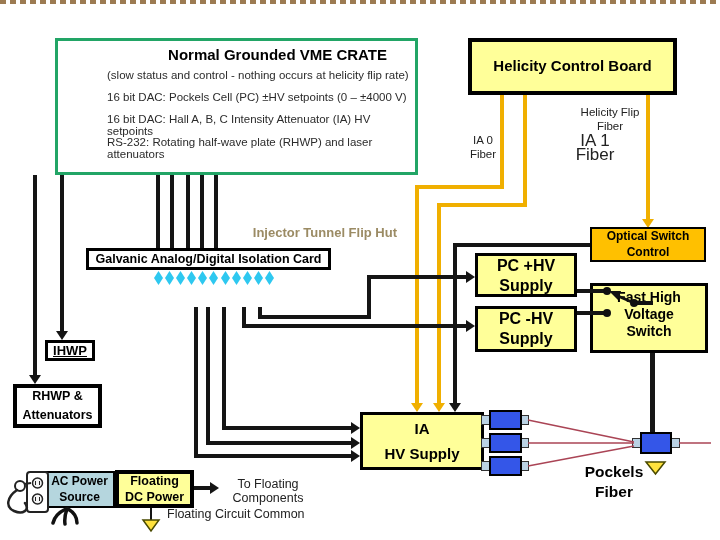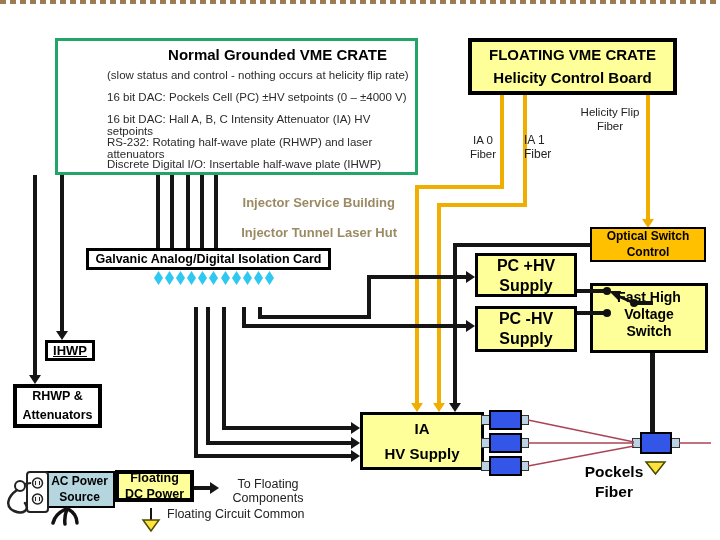--- a/index.html
+++ b/index.html
@@ -105,43 +105,40 @@
   <div class="diamond" style="left:243px;top:271px;"></div>
   <div class="diamond" style="left:254px;top:271px;"></div>
   <div class="diamond" style="left:265px;top:271px;"></div>
 
   <div class="abs" style="left:14px;top:38px;width:363px;height:137px;box-sizing:border-box;border:3px solid #22A566;background:#fff;">
     <div class="abs b" style="left:0;top:5px;width:100%;text-align:center;font-size:15px;color:#000;">Normal Grounded VME CRATE</div>
     <div class="abs" style="left:8px;top:28px;font-size:11.5px;color:#2b2b2b;">(slow status and control - nothing occurs at helicity flip rate)</div>
     <div class="abs" style="left:8px;top:50px;font-size:11.5px;color:#2b2b2b;">16 bit DAC: Pockels Cell (PC) ±HV setpoints (0 – ±4000 V)</div>
     <div class="abs" style="left:8px;top:72px;font-size:11.5px;color:#2b2b2b;">16 bit DAC: Hall A, B, C  Intensity Attenuator (IA) HV setpoints</div>
     <div class="abs" style="left:8px;top:95px;font-size:11.5px;color:#2b2b2b;">RS-232: Rotating half-wave plate (RHWP) and laser attenuators</div>
-    <div class="abs" style="left:8px;top:117px;font-size:11.5px;color:#2b2b2b;">Discrete Digital I/O: Insertable half-wave plate  (IHWP)</div>
   </div>
 
   <div class="box b" style="left:468px;top:38px;width:209px;height:57px;border-width:4px;font-size:15px;line-height:1.5;">
-    <span>FLOATING VME CRATE</span>
     <span>Helicity Control Board</span>
   </div>
 
   <div class="t" style="left:560px;top:106px;width:100px;text-align:center;font-size:11.5px;line-height:13.5px;">
     <div>Helicity Flip</div>
     <div>Fiber</div>
   </div>
   <div class="t" style="left:458px;top:134px;width:50px;text-align:center;font-size:11.5px;line-height:13.5px;">
     <div>IA 0</div>
     <div>Fiber</div>
   </div>
-  <div class="t" style="left:524px;top:134px;width:50px;text-align:left;font-size:12px;line-height:13.5px;">
+  <div class="t" style="left:524px;top:134px;width:50px;text-align:center;font-size:17px;line-height:13.5px;padding-left:46px;">
     <div>IA 1</div>
     <div>Fiber</div>
   </div>
 
-  <div class="t b" style="left:200px;top:195px;width:195px;text-align:right;font-size:13px;color:#9B8B64;">Injector Service Building</div>
-  <div class="t b" style="left:200px;top:225px;width:197px;text-align:right;font-size:13px;color:#9B8B64;">Injector Tunnel Laser Hut</div>
+  <div class="t b" style="left:200px;top:225px;width:197px;text-align:right;font-size:13px;color:#9B8B64;">Injector Tunnel Flip Hut</div>
 
   <div class="box b white" style="left:86px;top:248px;width:245px;height:22px;font-size:12.5px;">
     <span>Galvanic Analog/Digital Isolation Card</span>
   </div>
 
   <div class="box b orangebox" style="left:590px;top:227px;width:116px;height:35px;font-size:12px;line-height:1.3;">
     <span>Optical Switch</span>
     <span>Control</span>
   </div>
   <div class="box b" style="left:590px;top:262px;width:118px;height:70px;font-size:14px;line-height:1.2;justify-content:flex-start;padding-top:3px;margin-top:21px;">
@@ -168,21 +165,21 @@
   </div>
   <div class="box b white" style="left:13px;top:384px;width:89px;height:44px;border-width:4px;font-size:12.5px;line-height:1.55;">
     <span>RHWP &amp;</span>
     <span>Attenuators</span>
   </div>
 
   <div class="box b acblue" style="left:44px;top:471px;width:71px;height:37px;font-size:12px;line-height:1.3;">
     <span>AC Power</span>
     <span>Source</span>
   </div>
-  <div class="box b" style="left:115px;top:470px;width:79px;height:32px;border-width:4px;font-size:12.5px;line-height:1.3;justify-content:center;">
+  <div class="box b" style="left:115px;top:470px;width:79px;height:38px;border-width:4px;font-size:12.5px;line-height:1.3;justify-content:center;">
     <span>Floating</span>
     <span>DC Power</span>
   </div>
 
   <div class="tab" style="left:481px;top:415px;width:9px;height:10px;"></div>
   <div class="tab" style="left:521px;top:415px;width:8px;height:10px;"></div>
   <div class="comp" style="left:489px;top:410px;width:33px;height:20px;"></div>
   <div class="tab" style="left:481px;top:438px;width:9px;height:10px;"></div>
   <div class="tab" style="left:521px;top:438px;width:8px;height:10px;"></div>
   <div class="comp" style="left:489px;top:433px;width:33px;height:20px;"></div>

